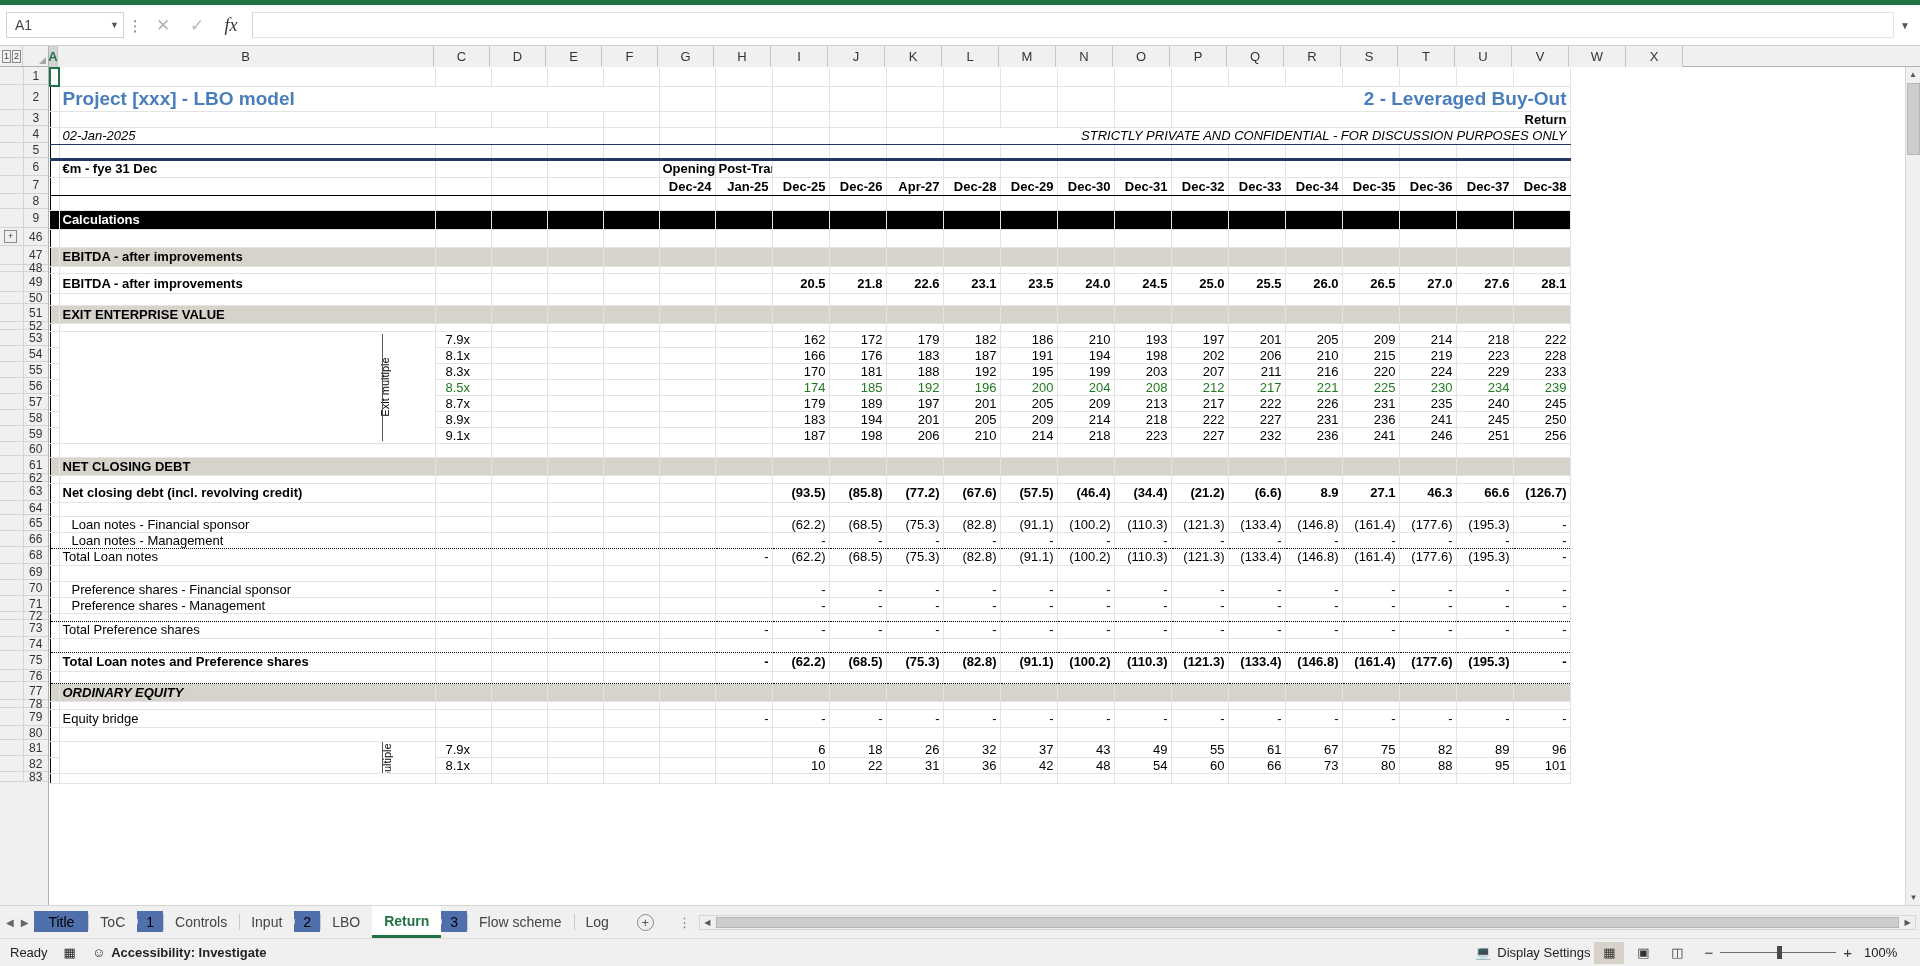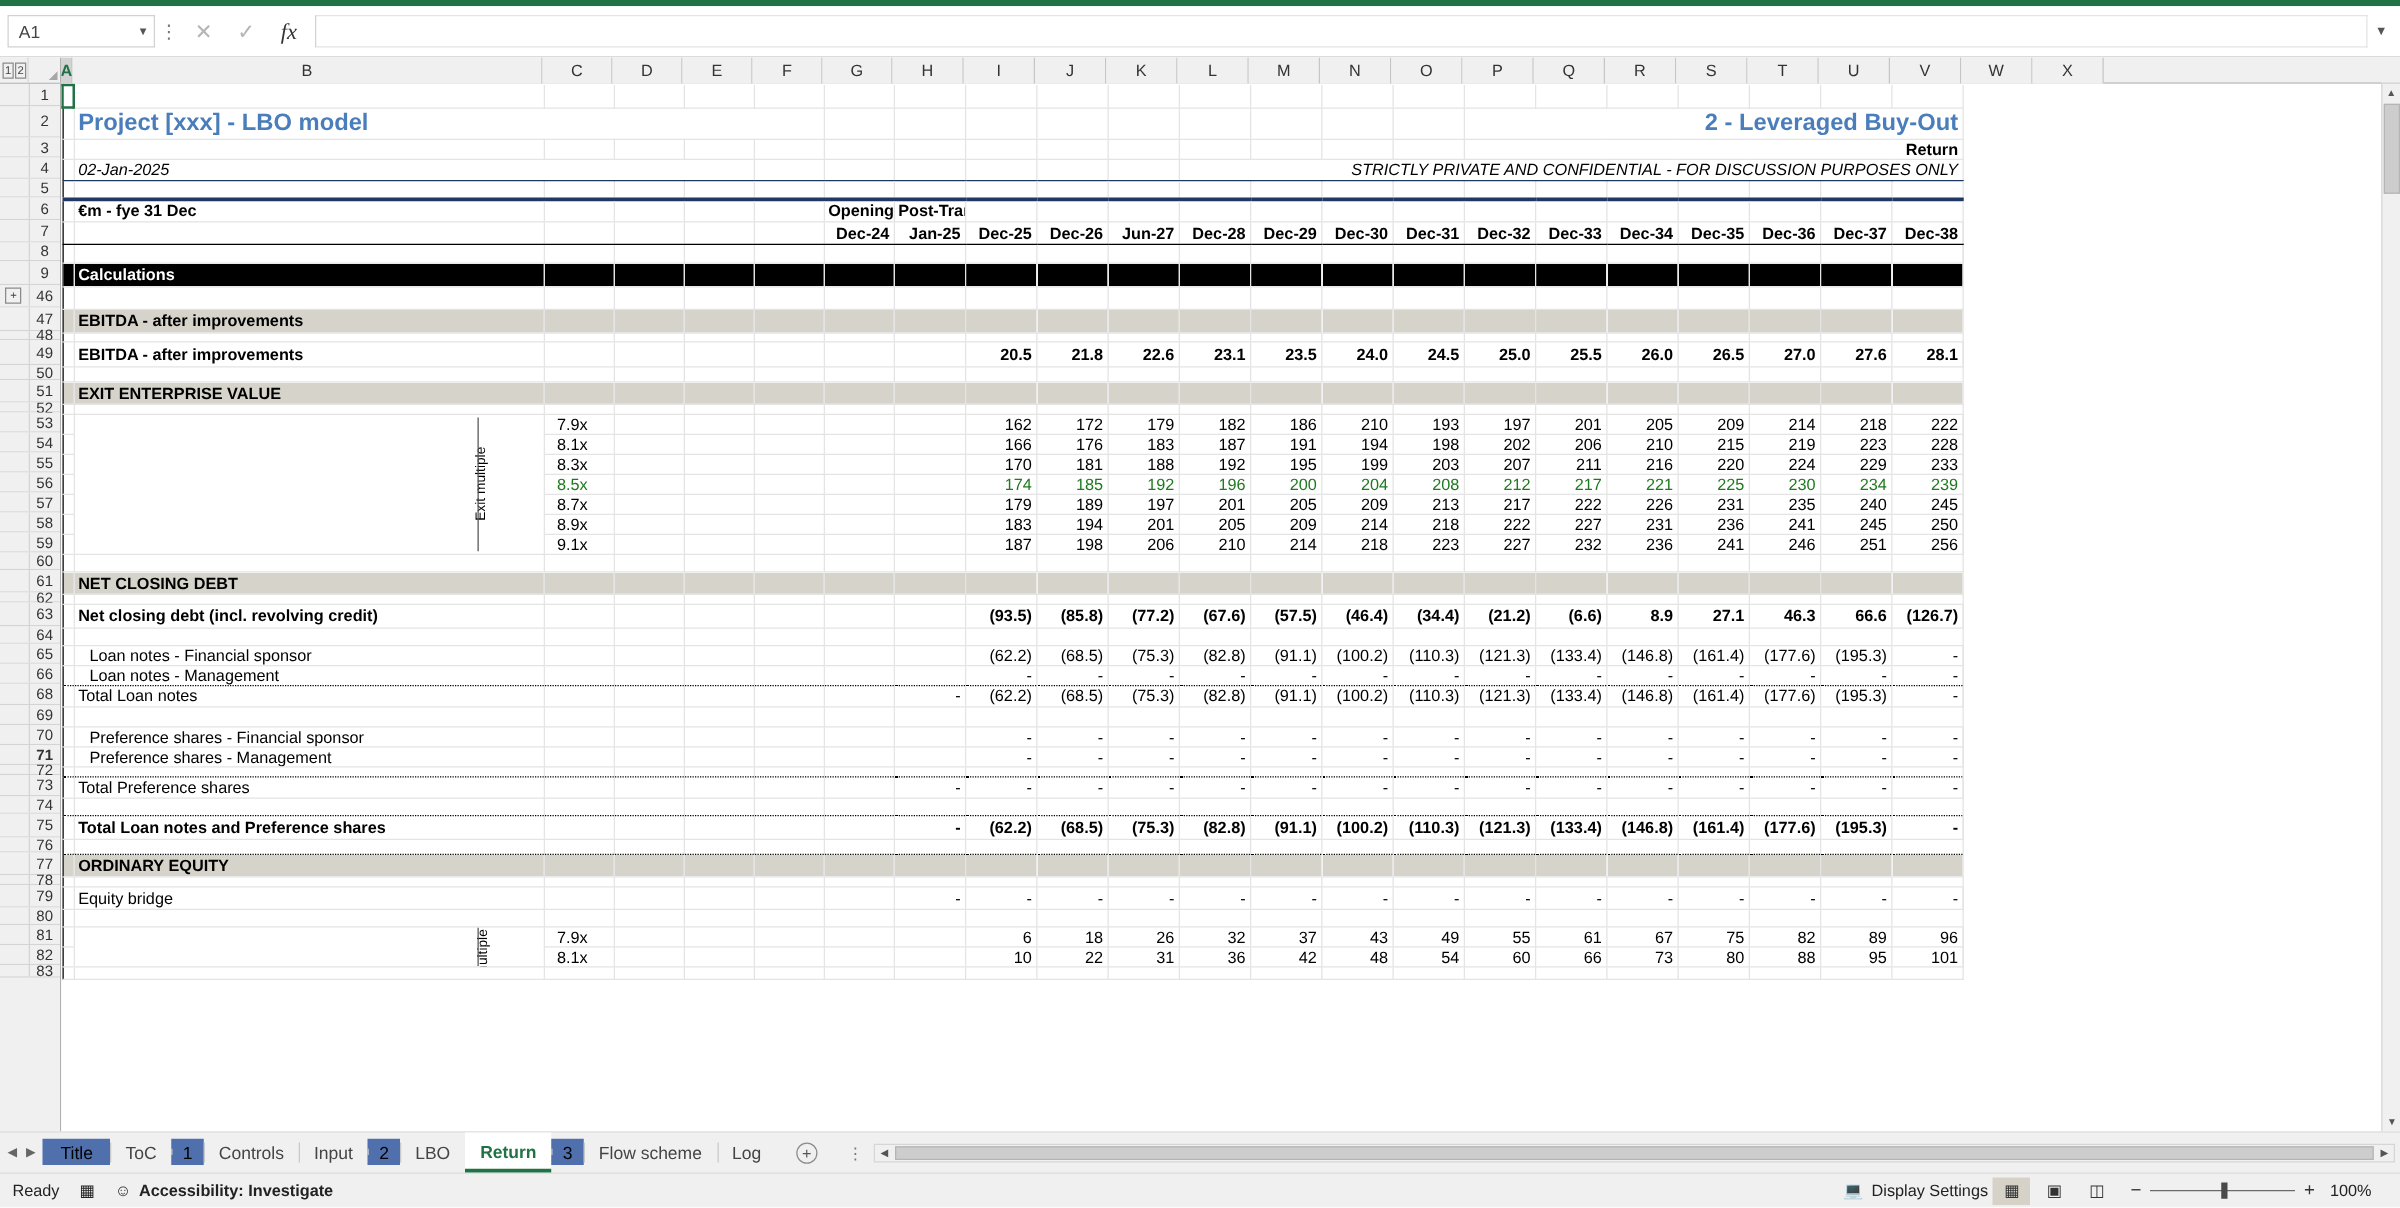--- a/index.html
+++ b/index.html
@@ -394,21 +394,21 @@
               <div class="rh-num" style="height: 100%; display: flex; align-items: center; justify-content: center;">68</div>
             </div>
             <div class="rh-line" style="height: 16px;">
               <div class="rh-gut" style="height: 100%; display: flex; align-items: center; justify-content: center;"></div>
               <div class="rh-num" style="height: 100%; display: flex; align-items: center; justify-content: center;">69</div>
             </div>
             <div class="rh-line" style="height: 16px;">
               <div class="rh-gut" style="height: 100%; display: flex; align-items: center; justify-content: center;"></div>
               <div class="rh-num" style="height: 100%; display: flex; align-items: center; justify-content: center;">70</div>
             </div>
-            <div class="rh-line" style="height: 16px; font-weight: bold;">
+            <div class="rh-line" style="height: 16px;">
               <div class="rh-gut" style="height: 100%; display: flex; align-items: center; justify-content: center;"></div>
               <div class="rh-num" style="height: 100%; display: flex; align-items: center; justify-content: center;">71</div>
             </div>
             <div class="rh-line" style="height: 8px;">
               <div class="rh-gut" style="height: 100%; display: flex; align-items: center; justify-content: center;"></div>
               <div class="rh-num" style="height: 100%; display: flex; align-items: center; justify-content: center;">72</div>
             </div>
             <div class="rh-line" style="height: 17px;">
               <div class="rh-gut" style="height: 100%; display: flex; align-items: center; justify-content: center;"></div>
               <div class="rh-num" style="height: 100%; display: flex; align-items: center; justify-content: center;">73</div>
@@ -602,21 +602,21 @@
                 <td class="vrule-l rule-thin"></td>
                 <td class="rule-thin"></td>
                 <td class="rule-thin"></td>
                 <td class="rule-thin"></td>
                 <td class="rule-thin"></td>
                 <td class="rule-thin"></td>
                 <td class="b r rule-thin">Dec-24</td>
                 <td class="b r rule-thin dash-l">Jan-25</td>
                 <td class="b r rule-thin">Dec-25</td>
                 <td class="b r rule-thin dash-l">Dec-26</td>
-                <td class="b r rule-thin">Jun-27</td>
+                <td class="b r rule-thin">Apr-27</td>
                 <td class="b r rule-thin">Dec-28</td>
                 <td class="b r rule-thin">Dec-29</td>
                 <td class="b r rule-thin">Dec-30</td>
                 <td class="b r rule-thin">Dec-31</td>
                 <td class="b r rule-thin">Dec-32</td>
                 <td class="b r rule-thin">Dec-33</td>
                 <td class="b r rule-thin">Dec-34</td>
                 <td class="b r rule-thin">Dec-35</td>
                 <td class="b r rule-thin">Dec-36</td>
                 <td class="b r rule-thin">Dec-37</td>
@@ -1398,21 +1398,21 @@
                 <td class="rule-dot"></td>
                 <td class="rule-dot"></td>
                 <td class="rule-dot"></td>
                 <td class="rule-dot"></td>
                 <td class="rule-dot"></td>
                 <td class="rule-dot"></td>
                 <td class="rule-dot"></td>
                 <td class="rule-dot"></td>
                 <td class="rule-dot"></td>
               </tr>
-              <tr style="height: 18px;">
+              <tr style="height: 18px; font-style: italic;">
                 <td class="vrule-l sec-grey"></td>
                 <td class="sec-grey">ORDINARY EQUITY</td>
                 <td class="sec-grey"></td>
                 <td class="sec-grey"></td>
                 <td class="sec-grey"></td>
                 <td class="sec-grey"></td>
                 <td class="sec-grey"></td>
                 <td class="sec-grey dash-l"></td>
                 <td class="sec-grey"></td>
                 <td class="sec-grey dash-l"></td>

